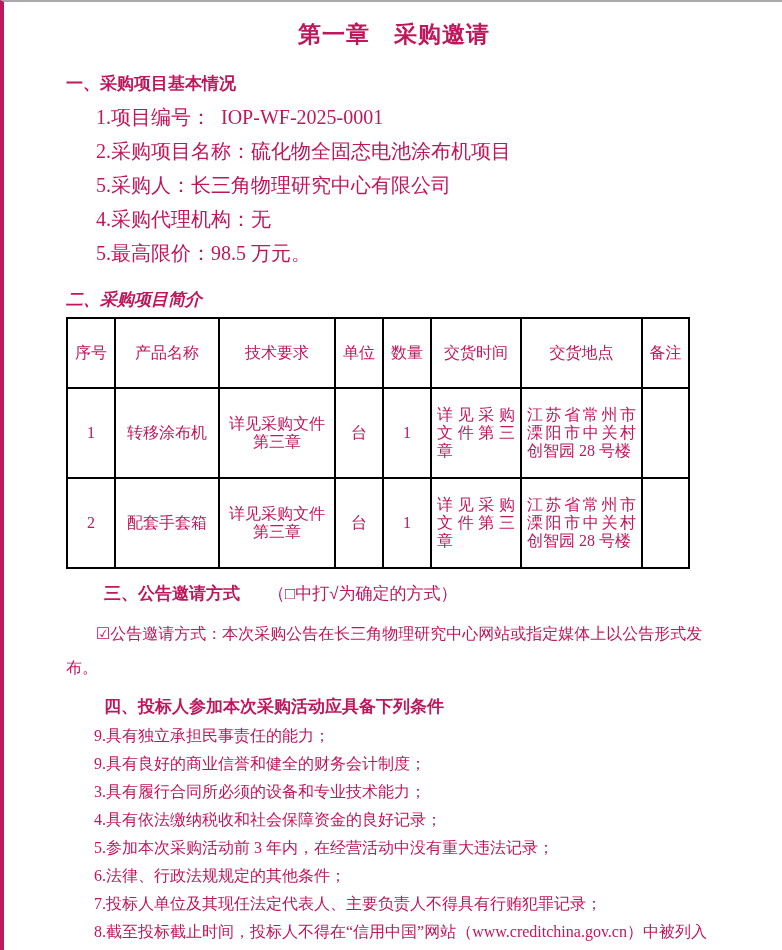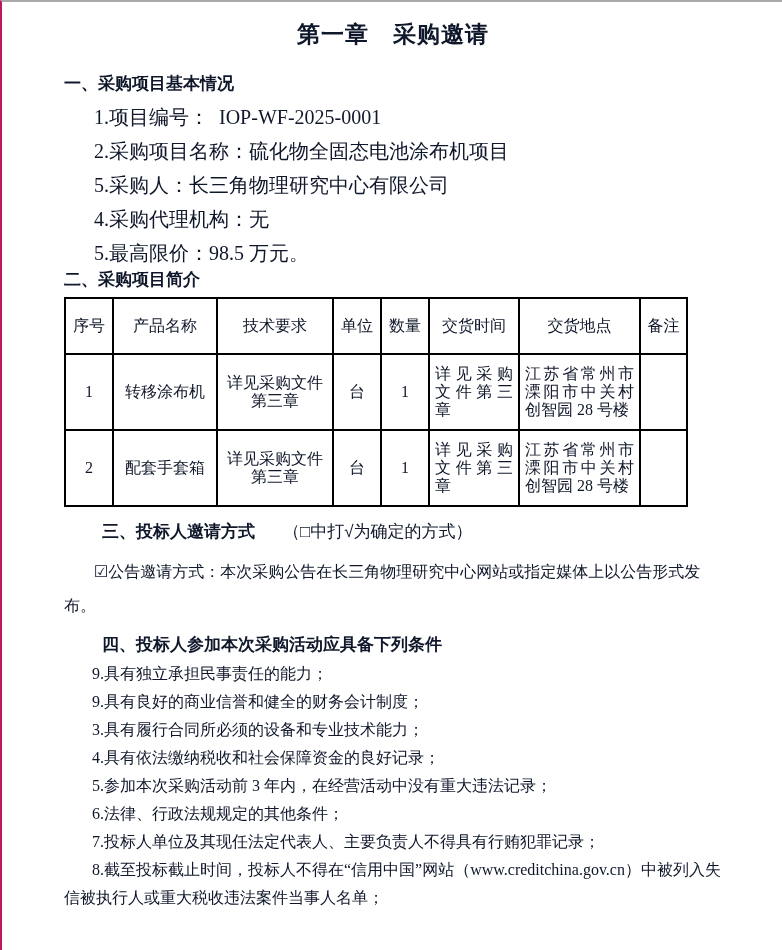--- a/index.html
+++ b/index.html
@@ -1,47 +1,47 @@
 <!DOCTYPE html>
 <html><head>
 <meta charset="utf-8">
 <style>
   html,body{margin:0;padding:0;background:#fff;}
   .page{
     width:782px;height:950px;box-sizing:border-box;background:#fff;
-    border-left:2px solid #be185d;border-top:2px solid #a9a9a9;
-    overflow:hidden;color:#0f172a;
+    border-left:4px solid #be185d;border-top:2px solid #a9a9a9;
+    overflow:hidden;color:#be185d;
     font-family:"Liberation Serif","DejaVu Serif",serif;
   }
   .content{padding:10px 60px 0 62px;}
   .title{
     text-align:center;font-size:23px;font-weight:bold;
     margin:8px 0 0 0;line-height:30px;letter-spacing:1px;
     font-family:"Liberation Serif","DejaVu Serif",serif;
   }
   .sec-head{
     font-family:"Liberation Sans","DejaVu Sans",sans-serif;
     font-weight:bold;font-size:17px;line-height:20px;
   }
   .sh1{margin-top:24px;}
-  .sh2{margin-top:0;}
+  .sh2{margin-top:20px;font-style:italic;}
   .sh3{margin-top:15px;padding-left:38px;}
   .sh4{margin-top:12px;padding-left:38px;}
   .sec-head .note{font-weight:normal;margin-left:28px;}
   .s1-list{margin-top:6px;}
   .line{
     font-size:20px;line-height:34px;padding-left:30px;
     white-space:pre-wrap;
   }
   table.products{
     border-collapse:collapse;table-layout:fixed;
     width:622px;margin-top:7px;font-size:16px;
   }
   table.products th,table.products td{
-    border:2px solid #000;padding:10px 5px;vertical-align:middle;
+    border:2px solid #000;padding:17px 5px;vertical-align:middle;
     font-weight:normal;overflow:hidden;
   }
   table.products th{height:34px;text-align:center;}
   table.products td{line-height:18px;height:54px;text-align:center;}
   table.products td.j{text-align:justify;text-align-last:left;}
   .para{
     font-size:16px;line-height:34px;margin:13px 0 0 0;
     text-indent:30px;white-space:pre-wrap;
   }
   .cb{font-family:"DejaVu Sans","Liberation Sans",sans-serif;}
@@ -110,21 +110,21 @@
           <td>详见采购文件第三章</td>
           <td>台</td>
           <td>1</td>
           <td class="j">详见采购文件第三章</td>
           <td class="j">江苏省常州市溧阳市中关村创智园 28 号楼</td>
           <td></td>
         </tr>
       </tbody>
     </table>
 
-    <div class="sec-head sh3"><span>三、投标人邀请方式</span><span class="note">（□中打√为确定的方式）</span></div>
+    <div class="sec-head sh3"><span>三、公告邀请方式</span><span class="note">（□中打√为确定的方式）</span></div>
 
     <p class="para"><span class="cb">☑</span><span>公告邀请方式：本次采购公告在长三角物理研究中心网站或指定媒体上以公告形式发布。</span></p>
 
 
     <div class="sec-head sh4">四、投标人参加本次采购活动应具备下列条件</div>
     <div class="s4-list">
       <div class="line4">9.具有独立承担民事责任的能力；</div>
       <div class="line4">9.具有良好的商业信誉和健全的财务会计制度；</div>
       <div class="line4">3.具有履行合同所必须的设备和专业技术能力；</div>
       <div class="line4">4.具有依法缴纳税收和社会保障资金的良好记录；</div>

